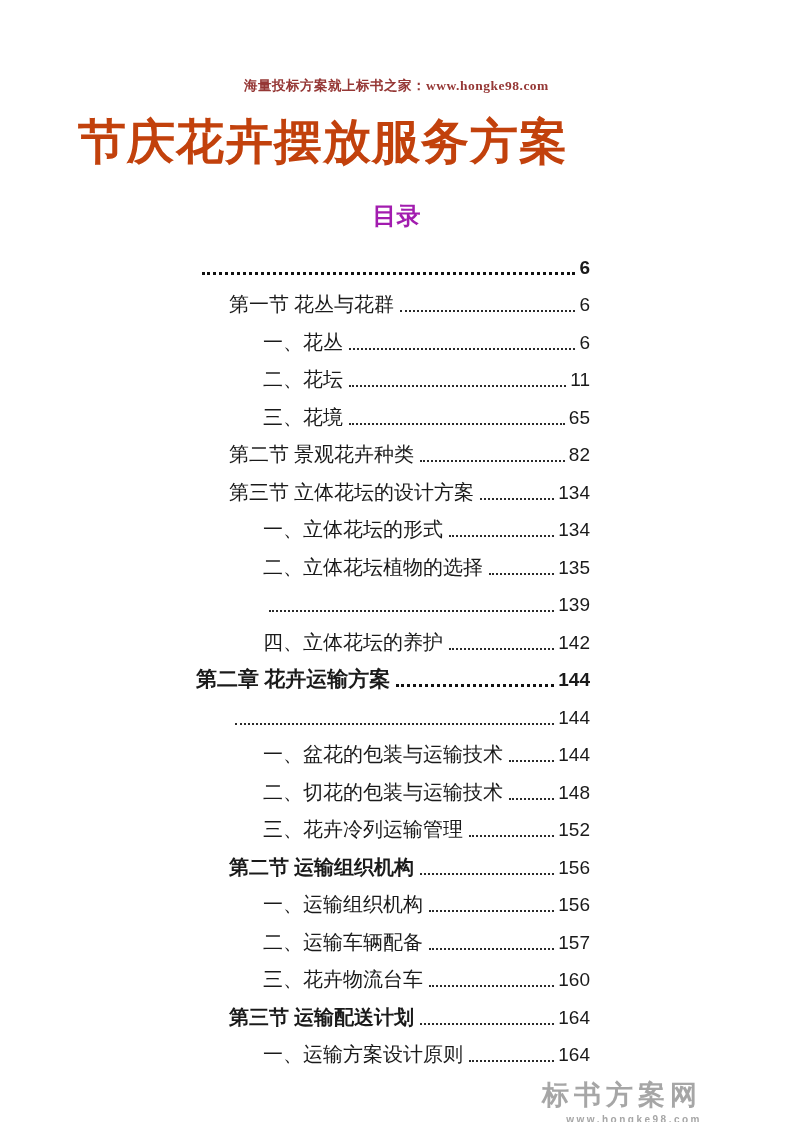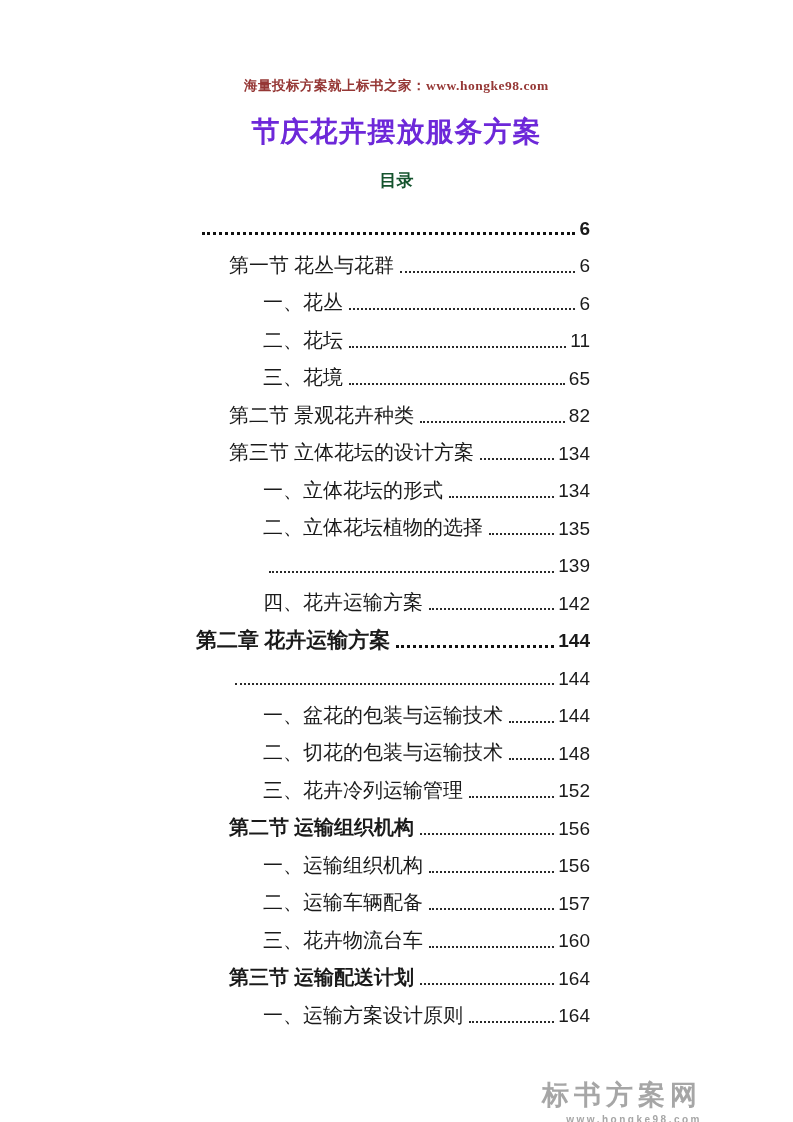--- a/index.html
+++ b/index.html
@@ -17,33 +17,32 @@
   .site-header {
     padding-top: 62px;
     text-align: center;
     font-size: 13.5px;
     font-weight: bold;
     color: var(--header-red, #953735);
     letter-spacing: 0.5px;
   }
   .doc-title {
     margin-top: 22px;
-    text-align: center;
-    font-size: 28px;
+    font-size: 48px;
     font-weight: bold;
     line-height: 1.05;
     letter-spacing: 1px;
-    color: #6d28d9;
+    color: #c2410c;
   }
   .toc-heading {
     margin-top: 23px;
     text-align: center;
-    font-size: 17px;
-    font-weight: bold;
-    color: #14532d;
+    font-size: 24px;
+    font-weight: bold;
+    color: #a21caf;
   }
   .toc-list {
     margin: 21px 125px 0 118px;
   }
   .toc-row {
     display: flex;
     align-items: flex-end;
     height: 26px;
     margin-bottom: 11.5px;
     font-size: 20px;
@@ -148,21 +147,21 @@
       <div class="toc-row item">
         <span class="toc-label">二、立体花坛植物的选择</span>
         <span class="leader"></span>
         <span class="toc-page">135</span>
       </div>
       <div class="toc-row item">
         <span class="leader"></span>
         <span class="toc-page">139</span>
       </div>
       <div class="toc-row item">
-        <span class="toc-label">四、花卉运输方案</span>
+        <span class="toc-label">四、立体花坛的养护</span>
         <span class="leader"></span>
         <span class="toc-page">142</span>
       </div>
       <div class="toc-row chapter bold">
         <span class="toc-label">第二章 花卉运输方案</span>
         <span class="leader"></span>
         <span class="toc-page">144</span>
       </div>
       <div class="toc-row section">
         <span class="leader"></span>

